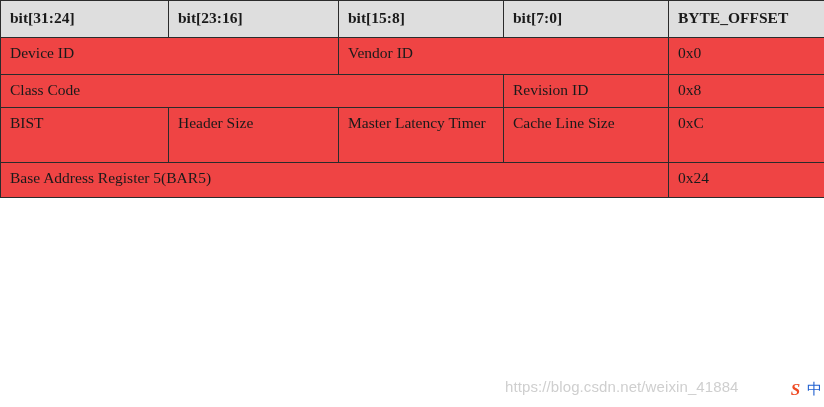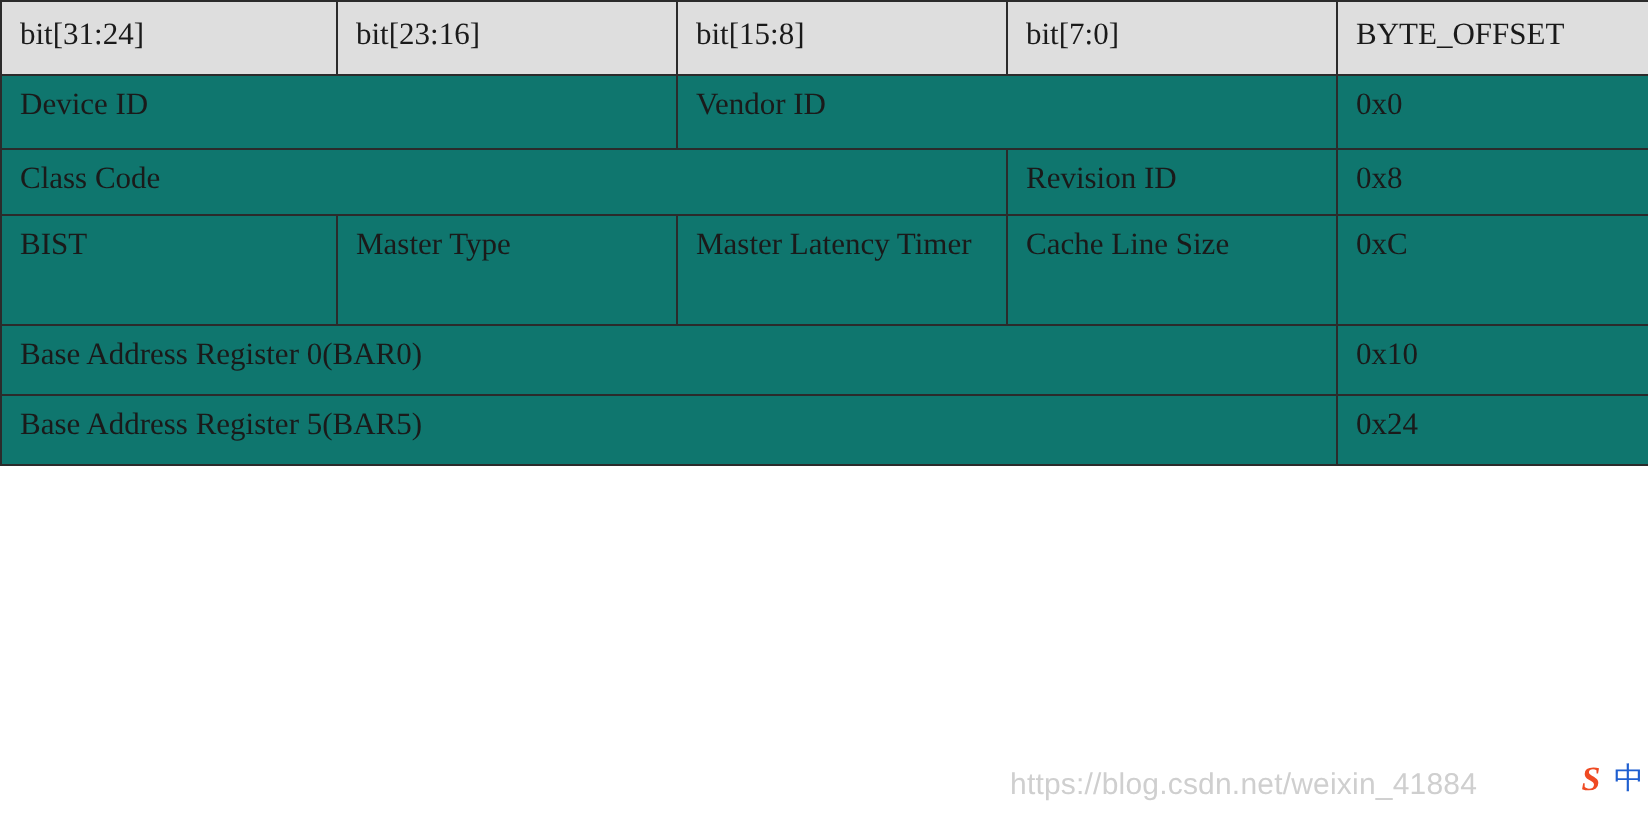--- a/index.html
+++ b/index.html
@@ -26,30 +26,31 @@
   }
 
   #reg-table td, #reg-table th {
     border: 1px solid #2b2b2b;
     padding: 6px 9px;
     font-size: 15.5px;
     font-weight: normal;
     text-align: left;
     vertical-align: top;
     line-height: 1.22;
-    background: #0f766e;
+    background: #ef4444;
     box-sizing: border-box;
   }
 
   #reg-table thead th {
     background: #dedede;
     height: 37px;
     vertical-align: middle;
     padding-top: 4px;
     padding-bottom: 5px;
+    font-weight: bold;
   }
 
   .r-devid td { height: 37px; vertical-align: middle; }
   .r-status td { height: 36px; vertical-align: middle; }
   .r-class td { height: 33px; vertical-align: middle; font-family: Liberation Serif, serif; }
   .r-bist td { height: 55px; vertical-align: top; padding-top: 8px; margin-top: 16px; }
   .r-bar td { height: 35px; vertical-align: middle; }
 
   
   col.c1 { width: 168px; }
@@ -60,21 +61,21 @@
 
   
   #watermark {
     position: absolute;
     left: 505px;
     top: 378px;
     width: 319px;
     height: 29px;
     pointer-events: none;
     display: flex;
-    align-items: center;
+    align-items: flex-start;
     white-space: nowrap;
   }
   #watermark-url {
     font-family: "Liberation Sans", "DejaVu Sans", sans-serif;
     font-size: 15px;
     color: #cfcfcf;
     letter-spacing: 0.1px;
   }
 
   #ime-badge {
@@ -140,30 +141,26 @@
 
 
     <tr class="r-class">
       <td colspan="3">Class Code</td>
       <td>Revision ID</td>
       <td>0x8</td>
     </tr>
 
     <tr class="r-bist">
       <td>BIST</td>
-      <td>Master Type</td>
+      <td>Header Size</td>
       <td>Master Latency Timer</td>
       <td>Cache Line Size</td>
       <td>0xC</td>
     </tr>
 
-    <tr class="r-bar">
-      <td colspan="4">Base Address Register 0(BAR0)</td>
-      <td>0x10</td>
-    </tr>
 
 
 
 
 
     <tr class="r-bar">
       <td colspan="4">Base Address Register 5(BAR5)</td>
       <td>0x24</td>
     </tr>
 

